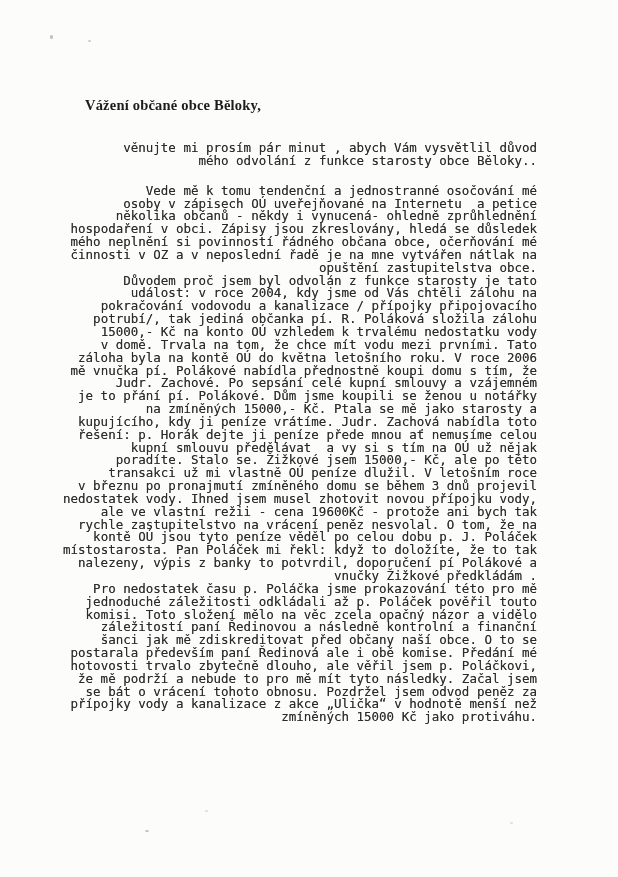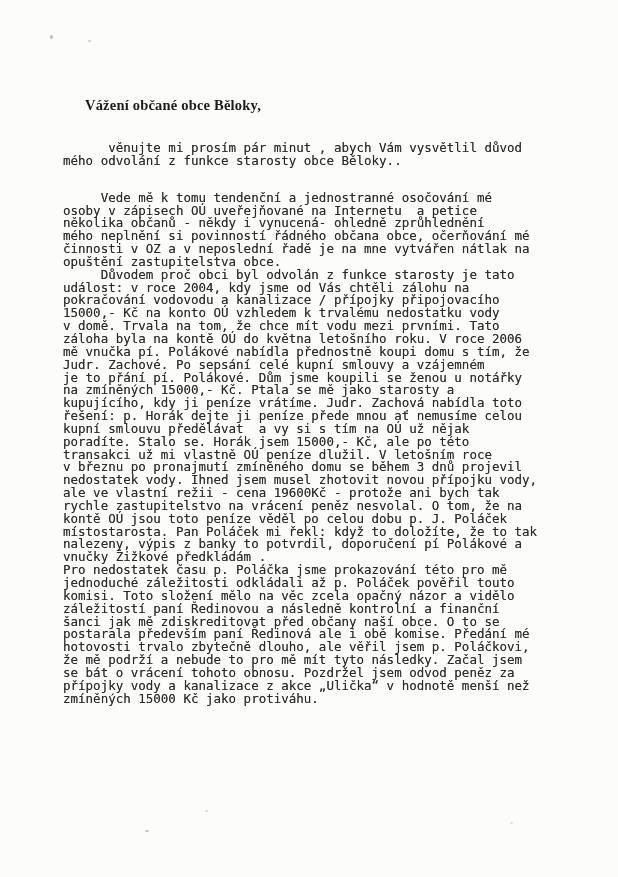--- a/index.html
+++ b/index.html
@@ -31,28 +31,29 @@
     white-space: pre;
   }
   .body-text {
     position: absolute;
     left: 63px;
     top: 142px;
     font-family: "DejaVu Sans Mono", "Liberation Mono", monospace;
     font-size: 12.5px;
     color: var(--ink, #2b2b2b);
     text-shadow: 0 0 0.45px rgba(43,43,43,0.55);
+    text-align: right;
   }
   .para .line {
     height: 12.85px;
     line-height: 12.85px;
     white-space: pre;
   }
   .para.para-gap {
-    margin-top: 24px;
+    margin-top: 17px;
   }
   
   .speck {
     position: absolute;
     background: #8a8a8a;
     border-radius: 50%;
   }
   .speck.s1 { left: 50px;  top: 35px;  width: 3px; height: 4px; opacity: 0.55; }
   .speck.s2 { left: 88px;  top: 40px;  width: 3px; height: 2px; opacity: 0.45; }
   .speck.s3 { left: 145px; top: 830px; width: 4px; height: 2px; opacity: 0.5; }
@@ -73,45 +74,47 @@
 
   <div class="body-text">
     <div class="para">
         <div class="line">      věnujte mi prosím pár minut , abych Vám vysvětlil důvod</div>
         <div class="line">mého odvolání z funkce starosty obce Běloky..</div>
       </div>
     <div class="para para-gap">
         <div class="line">     Vede mě k tomu tendenční a jednostranné osočování mé</div>
         <div class="line">osoby v zápisech OÚ uveřejňované na Internetu  a petice</div>
         <div class="line">několika občanů - někdy i vynucená- ohledně zprůhlednění</div>
+        <div class="line">hospodaření v obci. Zápisy jsou zkreslovány, hledá se důsledek</div>
         <div class="line">mého neplnění si povinností řádného občana obce, očerňování mé</div>
         <div class="line">činnosti v OZ a v neposlední řadě je na mne vytvářen nátlak na</div>
         <div class="line">opuštění zastupitelstva obce.</div>
       </div>
     <div class="para">
-        <div class="line">     Důvodem proč obci byl odvolán z funkce starosty je tato</div>
+        <div class="line">     Důvodem proč jsem byl odvolán z funkce starosty je tato</div>
         <div class="line">událost: v roce 2004, kdy jsme od Vás chtěli zálohu na</div>
         <div class="line">pokračování vodovodu a kanalizace / přípojky připojovacího</div>
+        <div class="line">potrubí/, tak jediná občanka pí. R. Poláková složila zálohu</div>
         <div class="line">15000,- Kč na konto OÚ vzhledem k trvalému nedostatku vody</div>
         <div class="line">v domě. Trvala na tom, že chce mít vodu mezi prvními. Tato</div>
         <div class="line">záloha byla na kontě OÚ do května letošního roku. V roce 2006</div>
         <div class="line">mě vnučka pí. Polákové nabídla přednostně koupi domu s tím, že</div>
         <div class="line">Judr. Zachové. Po sepsání celé kupní smlouvy a vzájemném</div>
         <div class="line">je to přání pí. Polákové. Dům jsme koupili se ženou u notářky</div>
         <div class="line">na zmíněných 15000,- Kč. Ptala se mě jako starosty a</div>
         <div class="line">kupujícího, kdy ji peníze vrátíme. Judr. Zachová nabídla toto</div>
         <div class="line">řešení: p. Horák dejte ji peníze přede mnou ať nemusíme celou</div>
         <div class="line">kupní smlouvu předělávat  a vy si s tím na OÚ už nějak</div>
-        <div class="line">poradíte. Stalo se. Horák jsem 15000,- Kč, ale po této</div>
+        <div class="line">poradíte. Stalo se. Žižkové jsem 15000,- Kč, ale po této</div>
         <div class="line">transakci už mi vlastně OÚ peníze dlužil. V letošním roce</div>
         <div class="line">v březnu po pronajmutí zmíněného domu se během 3 dnů projevil</div>
         <div class="line">nedostatek vody. Ihned jsem musel zhotovit novou přípojku vody,</div>
         <div class="line">ale ve vlastní režii - cena 19600Kč - protože ani bych tak</div>
         <div class="line">rychle zastupitelstvo na vrácení peněz nesvolal. O tom, že na</div>
-        <div class="line">kontě OÚ jsou toto peníze věděl po celou dobu p. J. Poláček</div>
+        <div class="line">kontě OÚ jsou tyto peníze věděl po celou dobu p. J. Poláček</div>
         <div class="line">místostarosta. Pan Poláček mi řekl: když to doložíte, že to tak</div>
         <div class="line">nalezeny, výpis z banky to potvrdil, doporučení pí Polákové a</div>
         <div class="line">vnučky Žižkové předkládám .</div>
         <div class="line">Pro nedostatek času p. Poláčka jsme prokazování této pro mě</div>
         <div class="line">jednoduché záležitosti odkládali až p. Poláček pověřil touto</div>
         <div class="line">komisi. Toto složení mělo na věc zcela opačný názor a vidělo</div>
         <div class="line">záležitostí paní Ředinovou a následně kontrolní a finanční</div>
         <div class="line">šanci jak mě zdiskreditovat před občany naší obce. O to se</div>
         <div class="line">postarala především paní Ředinová ale i obě komise. Předání mé</div>
         <div class="line">hotovosti trvalo zbytečně dlouho, ale věřil jsem p. Poláčkovi,</div>

